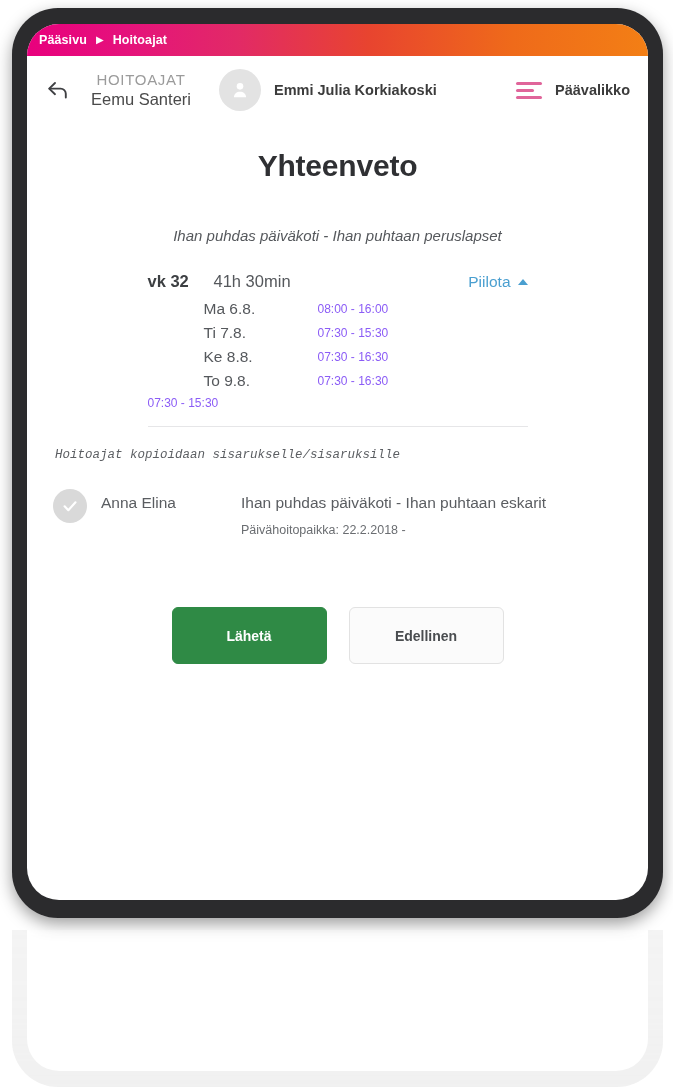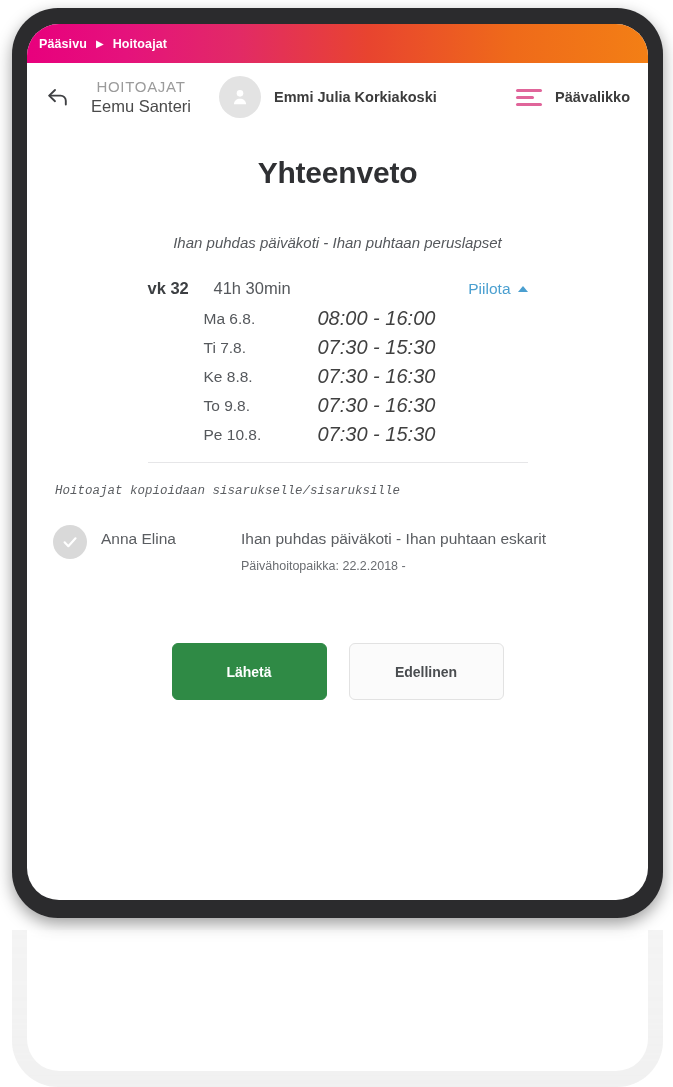--- a/index.html
+++ b/index.html
@@ -39,21 +39,21 @@
     position: relative;
     width: 100%;
     height: 100%;
     background: #ffffff;
     border-radius: 32px;
     overflow: hidden;
   }
 
   
   .breadcrumb-bar {
-    height: 39px;
+    height: 32px;
     display: flex;
     align-items: center;
     padding: 0 0 0 12px;
     background: linear-gradient(90deg,
         #e8007d 0%,
         #e5127c 16%,
         #e22a66 34%,
         #e8442f 55%,
         #ef6a1a 78%,
         #f37f15 100%);
@@ -217,23 +217,22 @@
     align-items: center;
   }
   .day-name {
     width: 170px;
     padding-left: 56px;
     box-sizing: border-box;
     font-size: 15.5px;
     color: #55585c;
   }
   .day-time {
-    font-size: 20px;
-    color: #404040;
-    font-style: italic;
+    font-size: 12px;
+    color: #8b5cf6;
   }
   .divider {
     height: 1px;
     background: #e6e6e8;
     margin: 13px 0 0 0;
   }
 
   
   .section-title {
     text-align: center;
@@ -435,21 +434,20 @@
           </div>
           <div class="day-row">
             <span class="day-name">Ke 8.8.</span>
             <span class="day-time">07:30 - 16:30</span>
           </div>
           <div class="day-row">
             <span class="day-name">To 9.8.</span>
             <span class="day-time">07:30 - 16:30</span>
           </div>
           <div class="day-row">
-            <span class="day-name">Pe 10.8.</span>
             <span class="day-time">07:30 - 15:30</span>
           </div>
 
           <div class="divider"></div>
         </div>
 
         <div class="section-note">Hoitoajat kopioidaan sisarukselle/sisaruksille</div>
 
         <div class="sibling-row">
           <span class="check-circle">

